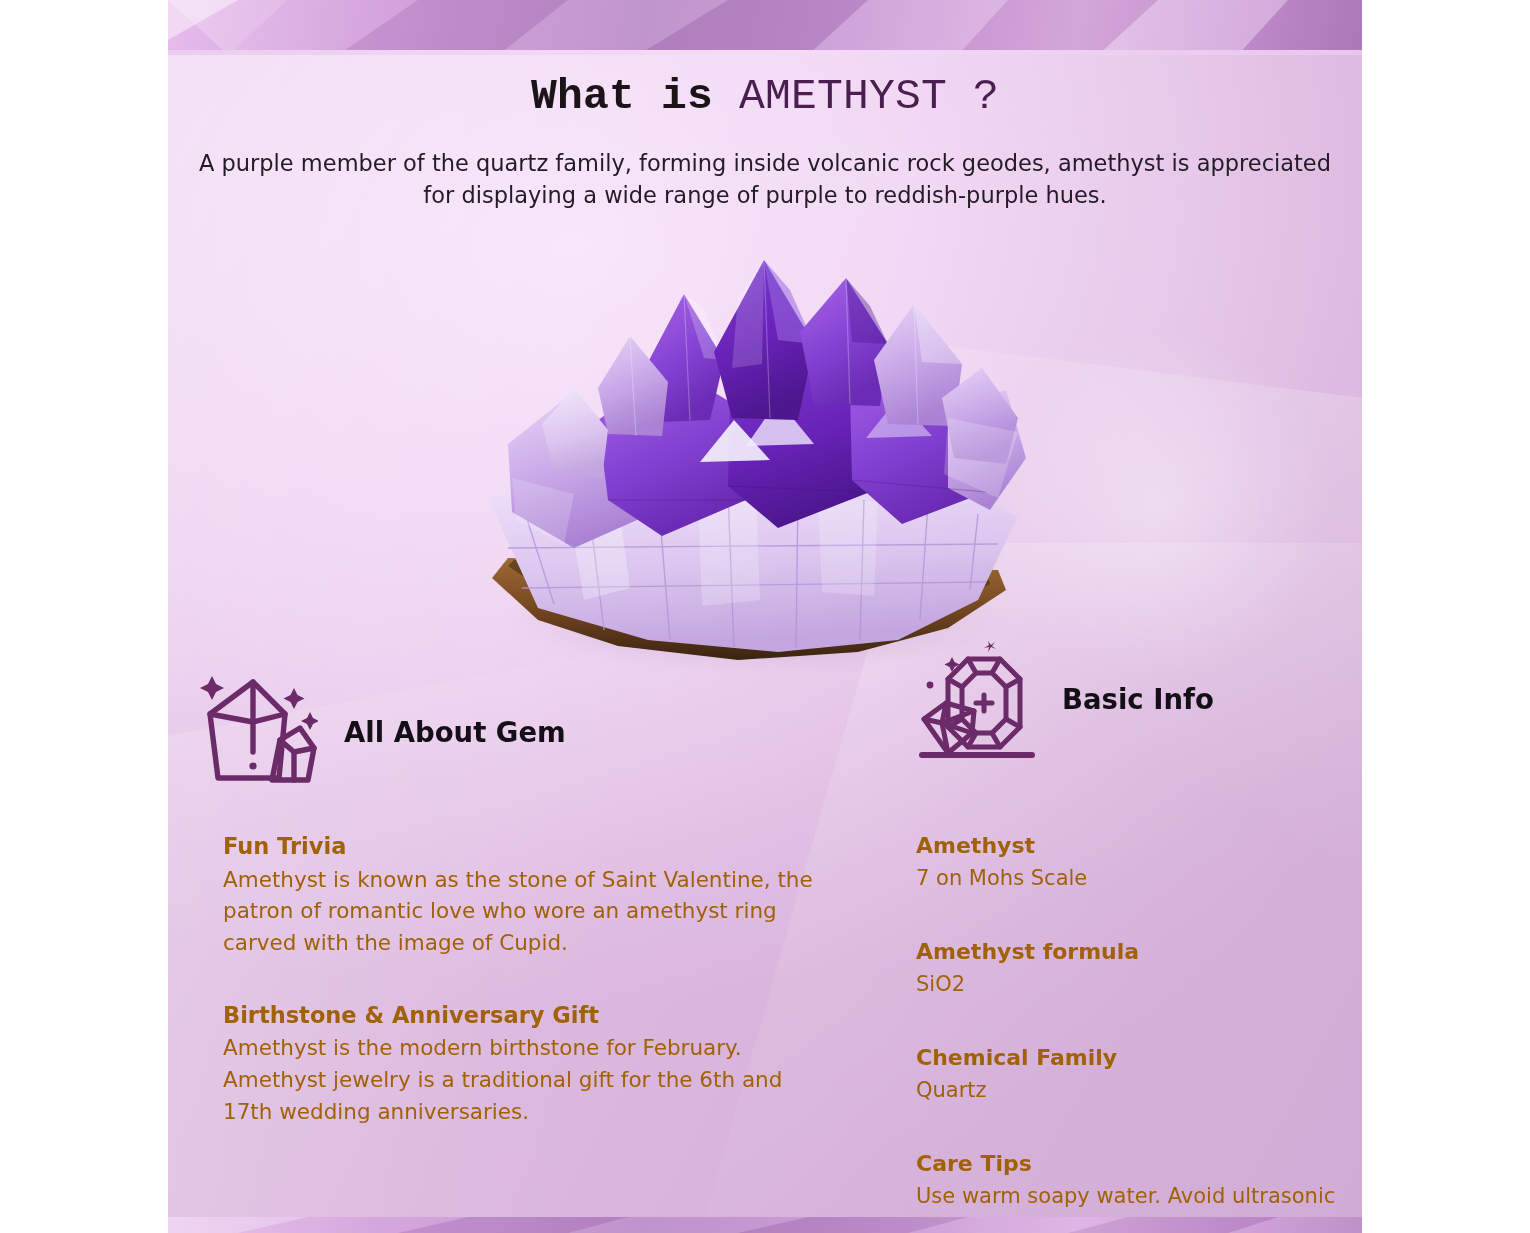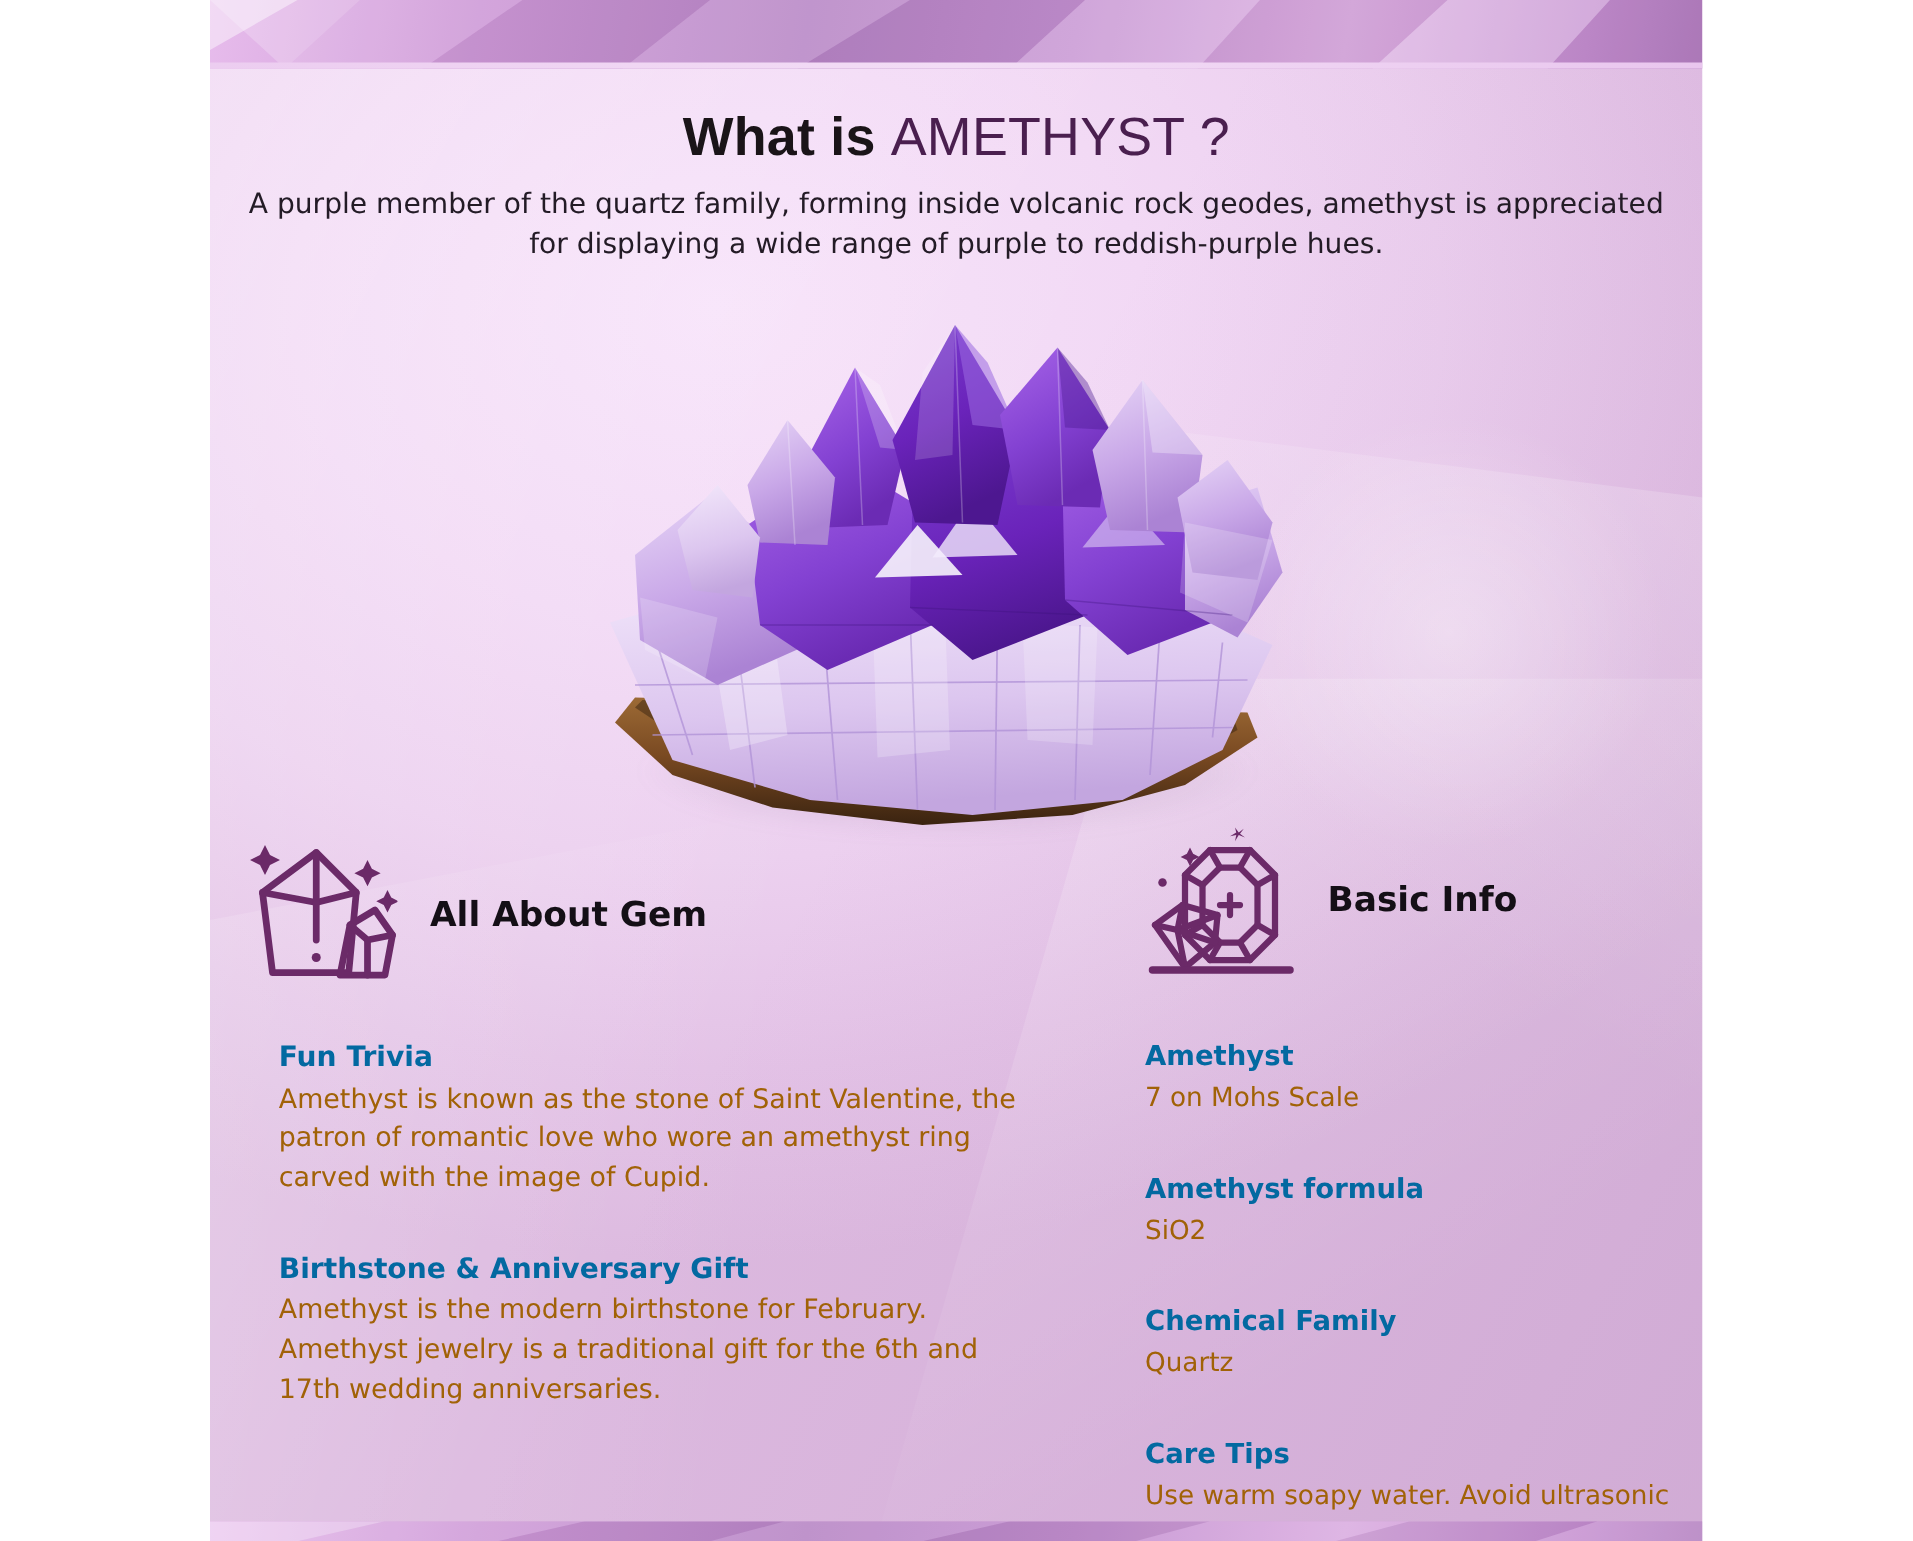--- a/index.html
+++ b/index.html
@@ -63,26 +63,26 @@
     position:absolute; inset:0;
     background:linear-gradient(100deg,#e7bcec 0%, #cf9bd8 18%, #b887c6 40%, #c693d2 58%, #dcb0e2 76%, #c58fd0 92%, #b37fc0 100%);
   }
   .band.top .edge{
     position:absolute; left:0; bottom:0; width:100%; height:5px;
     background:linear-gradient(90deg,#eccdf0,#f3ddf6,#e9c6ee);
   }
 
   
   .title{
-    position:absolute; left:0; top:86px; width:1194px;
+    position:absolute; left:0; top:72px; width:1194px;
     text-align:center;
     font-size:43px; font-weight:700;
     letter-spacing:0.2px;
     color:#1a1418;
-    font-family:Liberation Sans, sans-serif;
+    font-family:Liberation Mono, monospace;
   }
   .title .accent{ color:#4a1f4f; font-weight:400; }
   .subtitle{
     position:absolute; left:0; top:148px; width:1194px;
     text-align:center;
     font-size:22.5px; line-height:1.42;
     color:#231b26;
     padding:0 28px;
   }
 
@@ -100,32 +100,32 @@
 
   
   .sec-head{ position:absolute; display:flex; align-items:center; }
   .sec-head .ico{ width:122px; height:128px; flex:0 0 auto; }
   .sec-head .ico svg{ width:100%; height:100%; display:block; }
   .sec-head .htxt{
     font-size:27.5px; font-weight:700; color:#140f16;
     margin-left:26px; white-space:nowrap;
   }
   #headLeft{ left:28px; top:668px; }
-  #headRight{ left:748px; top:656px;align-items:center; }
+  #headRight{ left:748px; top:635px;align-items:center; }
   #headRight .ico{ width:120px; height:128px; }
 
   
   .col{ position:absolute; }
   #colLeft{ left:55px; top:832px; width:600px; }
   #colRight{ left:748px; top:832px; width:440px; }
 
   .blk{ margin-bottom:42px; }
   .blk:last-child{ margin-bottom:0; }
   .blk .bt{
-    font-size:22.5px; font-weight:700; color:#0369a1;
+    font-size:22.5px; font-weight:700; color:#a16207;
     margin-bottom:3px; line-height:1.28;
   }
   .blk .bb{
     font-size:21.5px; font-weight:400; color:#a16207;
     line-height:1.47;
   }
   #colRight .blk{ margin-bottom:44px; }
   #colRight .blk .bt{ font-size:22px; }
   #colRight .blk .bb{ font-size:21px; }
 </style>

